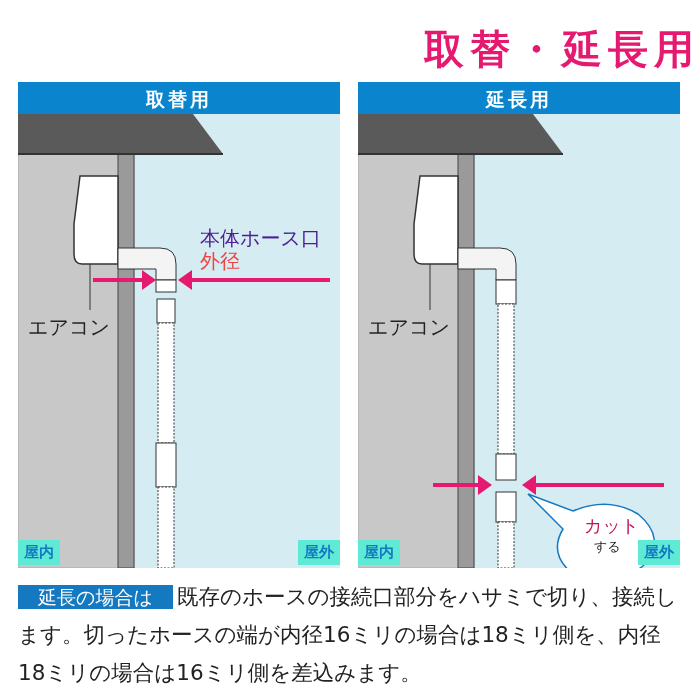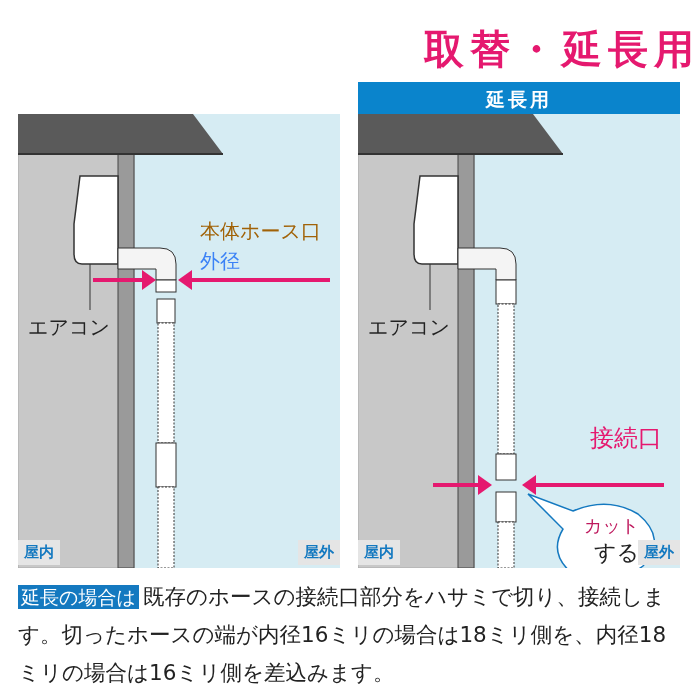--- a/index.html
+++ b/index.html
@@ -8,52 +8,53 @@
   .main-title { position: absolute; top: 22px; left: 0; width: 700px; text-align: right;
     font-size: 40px; font-weight: bold; letter-spacing: 6px; }
   .panel { position: absolute; top: 82px; width: 322px; height: 486px; overflow: hidden; }
   .panel.left { left: 18px; }
   .panel.right { left: 358px; }
   .panel-header { position: absolute; top: 0; left: 0; width: 100%; height: 32px;
     color: #fff; font-size: 19px; font-weight: bold; text-align: center; line-height: 34px; letter-spacing: 3px; }
   .panel svg { position: absolute; top: 32px; left: 0; }
   .label { position: absolute; font-size: 20px; white-space: nowrap; }
   .pink { font-weight: normal; }
-  .corner { position: absolute; background: #e5e5e5; font-size: 15px; font-weight: bold; padding: 3px 6px; }
+  .corner { position: absolute; background: #5eead4; font-size: 15px; font-weight: bold; padding: 3px 6px; }
   .desc { position: absolute; left: 18px; top: 578px; width: 670px; font-size: 21.5px; line-height: 38px; color: #222; }
-  .desc .tag { color: #fff; padding: 1px 3px; margin-right: 4px; font-size: 19px; }
+  .desc .tag { color: #fff; padding: 1px 20px; margin-right: 4px; font-size: 19px; }
 </style>
 </head>
 <body>
 
 <div class="main-title" style="color:#e5196f">取替・延長用</div>
 
 <div class="panel left">
+  <div class="panel-header" style="background:#0a84cc">取替用</div>
   <svg width="322" height="454" viewBox="0 0 322 454">
     <rect x="0" y="0" width="322" height="454" fill="#d6ecf3"></rect>
     <rect x="0" y="0" width="116" height="454" fill="#c8c8c8" stroke="#aaa"></rect>
     <rect x="100" y="38" width="16" height="416" fill="#9a9a9a" stroke="#444" stroke-width="1"></rect>
     <polygon points="0,0 175,0 205,40 0,40" fill="#5a5a5a"></polygon>
     <line x1="0" y1="40" x2="205" y2="40" stroke="#333" stroke-width="2"></line>
     <path d="M62,62 L100,62 L100,150 L64,150 Q56,150 56,140 L56,110 Z" fill="#fff" stroke="#333" stroke-width="1.5"></path>
     <line x1="72" y1="150" x2="72" y2="196" stroke="#333" stroke-width="1"></line>
     <path d="M100,134 L142,134 Q158,134 158,150 L158,166 L138,166 L138,155 L100,155 Z" fill="#f4f4f4" stroke="#333"></path>
     <rect x="138" y="166" width="20" height="12" fill="#fff" stroke="#333"></rect>
     <rect x="139" y="185" width="18" height="24" fill="#fff" stroke="#333"></rect>
     <rect x="140" y="209" width="16" height="120" fill="#fff" stroke="#333" stroke-dasharray="2,1.5"></rect>
     <rect x="138" y="329" width="20" height="44" fill="#fff" stroke="#333"></rect>
     <rect x="140" y="373" width="16" height="81" fill="#fff" stroke="#333" stroke-dasharray="2,1.5"></rect>
     <line x1="75" y1="166" x2="135" y2="166" stroke="#e5196f" stroke-width="4"></line>
     <polygon points="124,156 138,166 124,176" fill="#e5196f"></polygon>
     <line x1="170" y1="166" x2="312" y2="166" stroke="#e5196f" stroke-width="4"></line>
     <polygon points="174,156 160,166 174,176" fill="#e5196f"></polygon>
   </svg>
   <div class="label" style="left:10px;top:232px;color:#222">エアコン</div>
-  <div class="label pink" style="left:182px;top:136px;color:#a16207">本体ホース口</div>
-  <div class="label pink" style="left:182px;top:166px;color:#3b82f6">外径</div>
+  <div class="label pink" style="left:182px;top:143px;color:#4c1d95">本体ホース口</div>
+  <div class="label pink" style="left:182px;top:166px;color:#ef4444">外径</div>
   <div class="corner" style="left:0;top:458px;color:#1479c0">屋内</div>
   <div class="corner" style="right:0;top:458px;color:#1479c0">屋外</div>
 </div>
 
 <div class="panel right">
   <div class="panel-header" style="background:#0a84cc">延長用</div>
   <svg width="322" height="454" viewBox="0 0 322 454">
     <rect x="0" y="0" width="322" height="454" fill="#d6ecf3"></rect>
     <rect x="0" y="0" width="116" height="454" fill="#c8c8c8" stroke="#aaa"></rect>
     <rect x="100" y="38" width="16" height="416" fill="#9a9a9a" stroke="#444" stroke-width="1"></rect>
@@ -67,22 +68,21 @@
     <rect x="138" y="340" width="20" height="26" fill="#fff" stroke="#333"></rect>
     <rect x="138" y="378" width="20" height="30" fill="#fff" stroke="#333"></rect>
     <rect x="140" y="408" width="16" height="46" fill="#fff" stroke="#333" stroke-dasharray="2,1.5"></rect>
     <line x1="75" y1="371" x2="130" y2="371" stroke="#e5196f" stroke-width="4"></line>
     <polygon points="120,361 134,371 120,381" fill="#e5196f"></polygon>
     <line x1="168" y1="371" x2="306" y2="371" stroke="#e5196f" stroke-width="4"></line>
     <polygon points="178,361 164,371 178,381" fill="#e5196f"></polygon>
     <path d="M170,380 L215,397 Q250,382 280,400 Q310,425 285,452 Q250,478 215,460 Q190,440 205,415 Z" fill="#fff" stroke="#1479c0" stroke-width="1.5"></path>
   </svg>
   <div class="label" style="left:10px;top:232px;color:#222">エアコン</div>
-  <div class="label pink" style="left:232px;top:340px;color:#e5196f;font-size:24px">接続口</div>
   <div class="label" style="left:226px;top:432px;color:#be185d;font-size:18px">カット</div>
-  <div class="label" style="left:236px;top:456px;color:#222;font-size:22px">する</div>
+  <div class="label" style="left:236px;top:456px;color:#222;font-size:13px">する</div>
   <div class="corner" style="left:0;top:458px;color:#1479c0">屋内</div>
   <div class="corner" style="right:0;top:458px;color:#1479c0">屋外</div>
 </div>
 
 <div class="desc">
   <span class="tag" style="background:#1479c0">延長の場合は</span><span>既存のホースの接続口部分をハサミで切り、接続します。切ったホースの端が内径16ミリの場合は18ミリ側を、内径18ミリの場合は16ミリ側を差込みます。</span>
 </div>
 
 </body></html>

